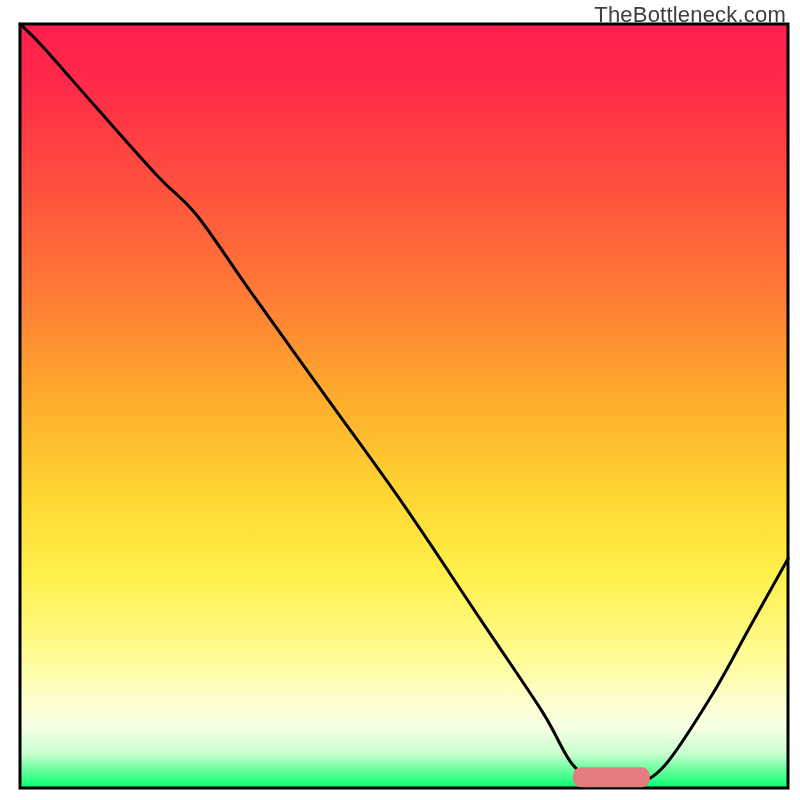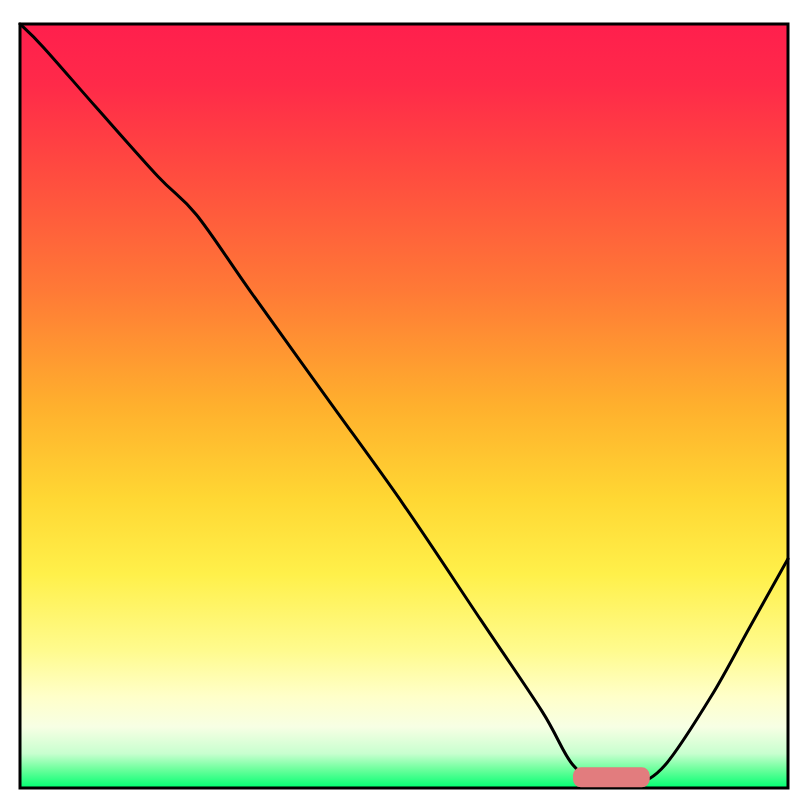--- a/index.html
+++ b/index.html
@@ -52,13 +52,14 @@
           <stop offset="97.5%" stop-color="#6fff9e"></stop>
           <stop offset="100%" stop-color="#00ff71"></stop>
         </linearGradient>
   </defs>
   <rect id="plot-bg" fill="url(#bg-grad)" x="20" y="24" width="768" height="764"></rect>
   <rect id="plot-frame" fill="none" x="20" y="24" width="768" height="764" stroke="#000000" stroke-width="3"></rect>
   <path id="curve" fill="none" d="M 20 24 C 23.84 27.82000000000001, 30.239999999999995 32.91333333333341, 43.04 46.92000000000007 C 55.84 60.92666666666673, 77.60000000000001 86.39333333333332, 96.80000000000001 108.03999999999996 C 116.00000000000001 129.6866666666666, 141.60000000000002 158.97333333333327, 158.24 176.79999999999995 C 174.88 194.62666666666664, 181.28000000000003 195.9, 196.64000000000001 215 C 212 234.1, 228.64 260.84, 250.39999999999998 291.4 C 272.15999999999997 321.96, 301.6 362.7066666666667, 327.20000000000005 398.36 C 352.80000000000007 434.0133333333333, 378.40000000000003 468.3933333333333, 404 505.32 C 429.59999999999997 542.2466666666667, 457.75999999999993 585.54, 480.79999999999995 619.92 C 503.84 654.3, 526.88 687.4066666666666, 542.24 711.6 C 557.6 735.7933333333334, 562.72 752.9833333333333, 572.96 765.08 C 583.2 777.1766666666667, 593.44 780.9966666666667, 603.6800000000001 784.18 C 613.9200000000001 787.3633333333332, 624.1600000000001 787.3633333333332, 634.4000000000001 784.18 C 644.6400000000001 780.9966666666667, 652.32 779.7233333333334, 665.12 765.08 C 677.92 750.4366666666667, 697.1200000000001 719.24, 711.2 696.32 C 725.28 673.4000000000001, 736.8 650.48, 749.5999999999999 627.56 C 762.3999999999999 604.6399999999999, 781.6 570.26, 788 558.8" stroke="#000000" stroke-width="3" stroke-linecap="round" stroke-linejoin="round"></path>
   <rect id="marker" rx="8" ry="8" x="572.96" y="767.372" width="76.79999999999995" height="19.864" fill="#e27c7e"></rect>
 </svg>
 
+<div class="watermark">TheBottleneck.com</div>
 </div>
 
 </body></html>

